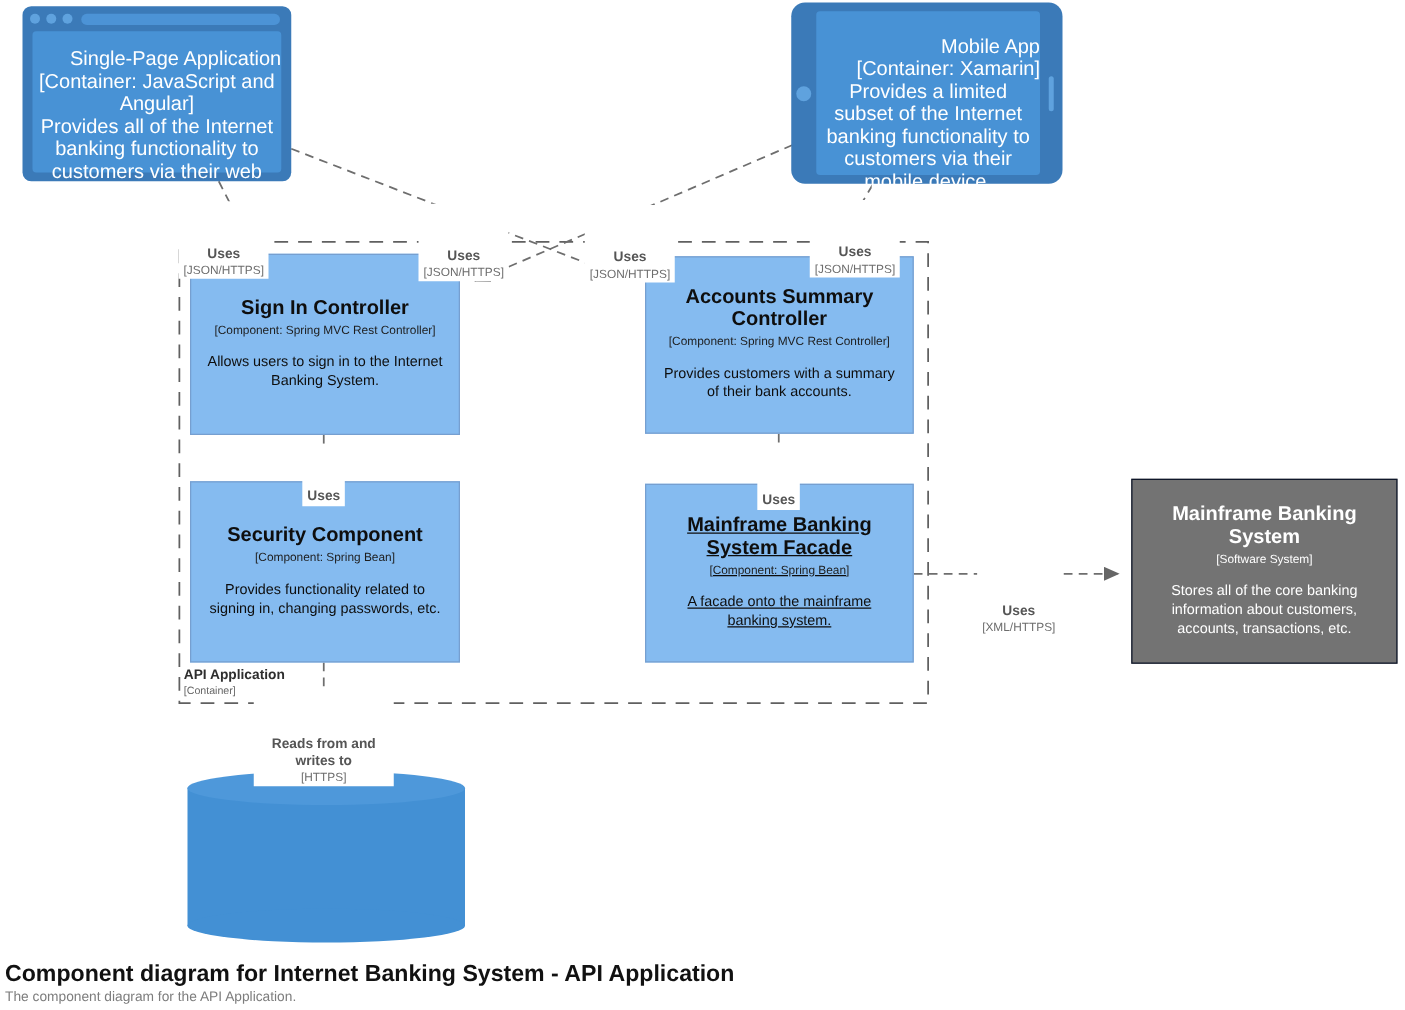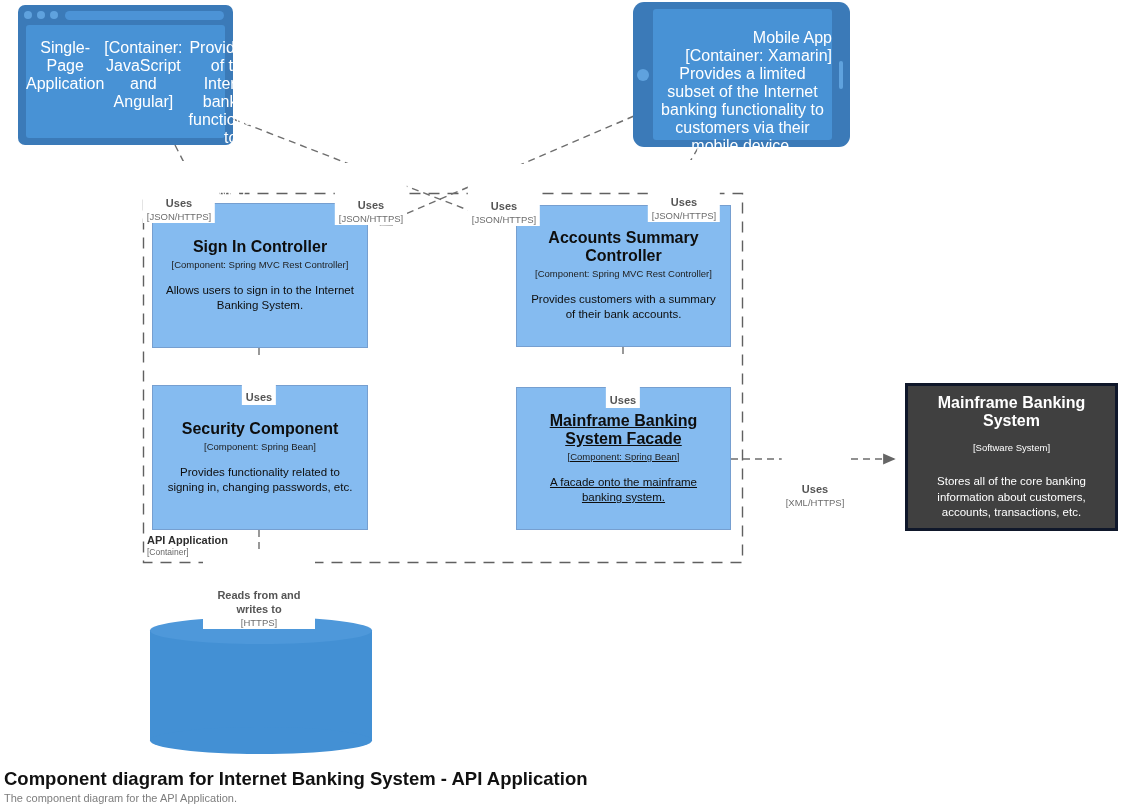--- a/index.html
+++ b/index.html
@@ -12,37 +12,37 @@
   .node { position:absolute; z-index:2; display:flex; flex-direction:column; align-items:center; text-align:center; }
   .node .name { font-weight:bold; font-size:16px; line-height:1.12; }
   .node .meta { font-size:9.5px; margin-top:3px; }
   .node .desc { font-size:11.5px; line-height:1.32; margin-top:13px; }
 
   
   .browser { left:18px; top:5px; width:215px; height:140px; background:#3b7ab8; border-radius:7px; position:absolute; z-index:2; }
   .browser .dot { position:absolute; top:6px; width:8px; height:8px; border-radius:50%; background:#5fa2de; }
   .browser .urlbar { position:absolute; top:6px; left:47px; right:9px; height:9px; border-radius:5px; background:#4c93d6; }
   .browser .content { position:absolute; top:20px; left:8px; right:8px; bottom:7px; background:#4892d5; border-radius:3px; }
-  .browser .txt { position:absolute; inset:20px 8px 7px 8px; display:flex; align-items:flex-start; justify-content:flex-start; padding-top:14px; color:#fff; text-align:center; }
+  .browser .txt { position:absolute; inset:20px 8px 7px 8px; display:flex; flex-direction:column; align-items:flex-end; justify-content:flex-start; padding-top:14px; color:#fff; text-align:center; }
   .browser .desc { padding:0 6px; }
 
   
   .mobile { left:633px; top:2px; width:217px; height:145px; background:#3b7ab8; border-radius:11px; position:absolute; z-index:2; }
   .mobile .panel { position:absolute; top:7px; bottom:7px; left:20px; right:18px; background:#4892d5; border-radius:3px; }
   .mobile .btn { position:absolute; left:4px; top:50%; margin-top:-6px; width:12px; height:12px; border-radius:50%; background:#5fa2de; }
   .mobile .speaker { position:absolute; right:7px; top:50%; margin-top:-14px; width:4px; height:28px; border-radius:2px; background:#5fa2de; }
   .mobile .txt { position:absolute; inset:7px 18px 7px 20px; display:flex; flex-direction:column; align-items:flex-end; padding-top:20px; color:#fff; text-align:center; }
   .mobile .desc { padding:0 4px; }
 
   
   .component { background:#85bbf0; border:1px solid #769fd0; color:#0e0e0e; justify-content:center; padding:8px 12px; }
   .component .meta { color:#1d1d1d; }
 
   
-  .graybox { background:#404040; border:3px solid #0f172a; color:#fff; justify-content:space-between; padding:8px 12px; }
+  .graybox { background:#737373; border:1px solid #0f172a; color:#fff; justify-content:center; padding:8px 12px; }
 
   
   .cylinder { left:150px; top:617px; width:222px; height:137px; position:absolute; z-index:2; }
   .cylinder .body { position:absolute; top:13px; bottom:13px; left:0; right:0; background:#4390d4; }
   .cylinder .cap-top { position:absolute; top:0; left:0; right:0; height:27px; border-radius:50%; background:#4e98da; }
   .cylinder .cap-bottom { position:absolute; bottom:0; left:0; right:0; height:27px; border-radius:50%; background:#4390d4; }
   .cylinder .txt { position:absolute; inset:28px 8px 10px 8px; display:flex; flex-direction:column; align-items:center; color:#fff; text-align:center; }
 
   
   .rel { position:absolute; z-index:3; transform:translateX(-50%); background:#fff; text-align:center; padding:0 4px; }

